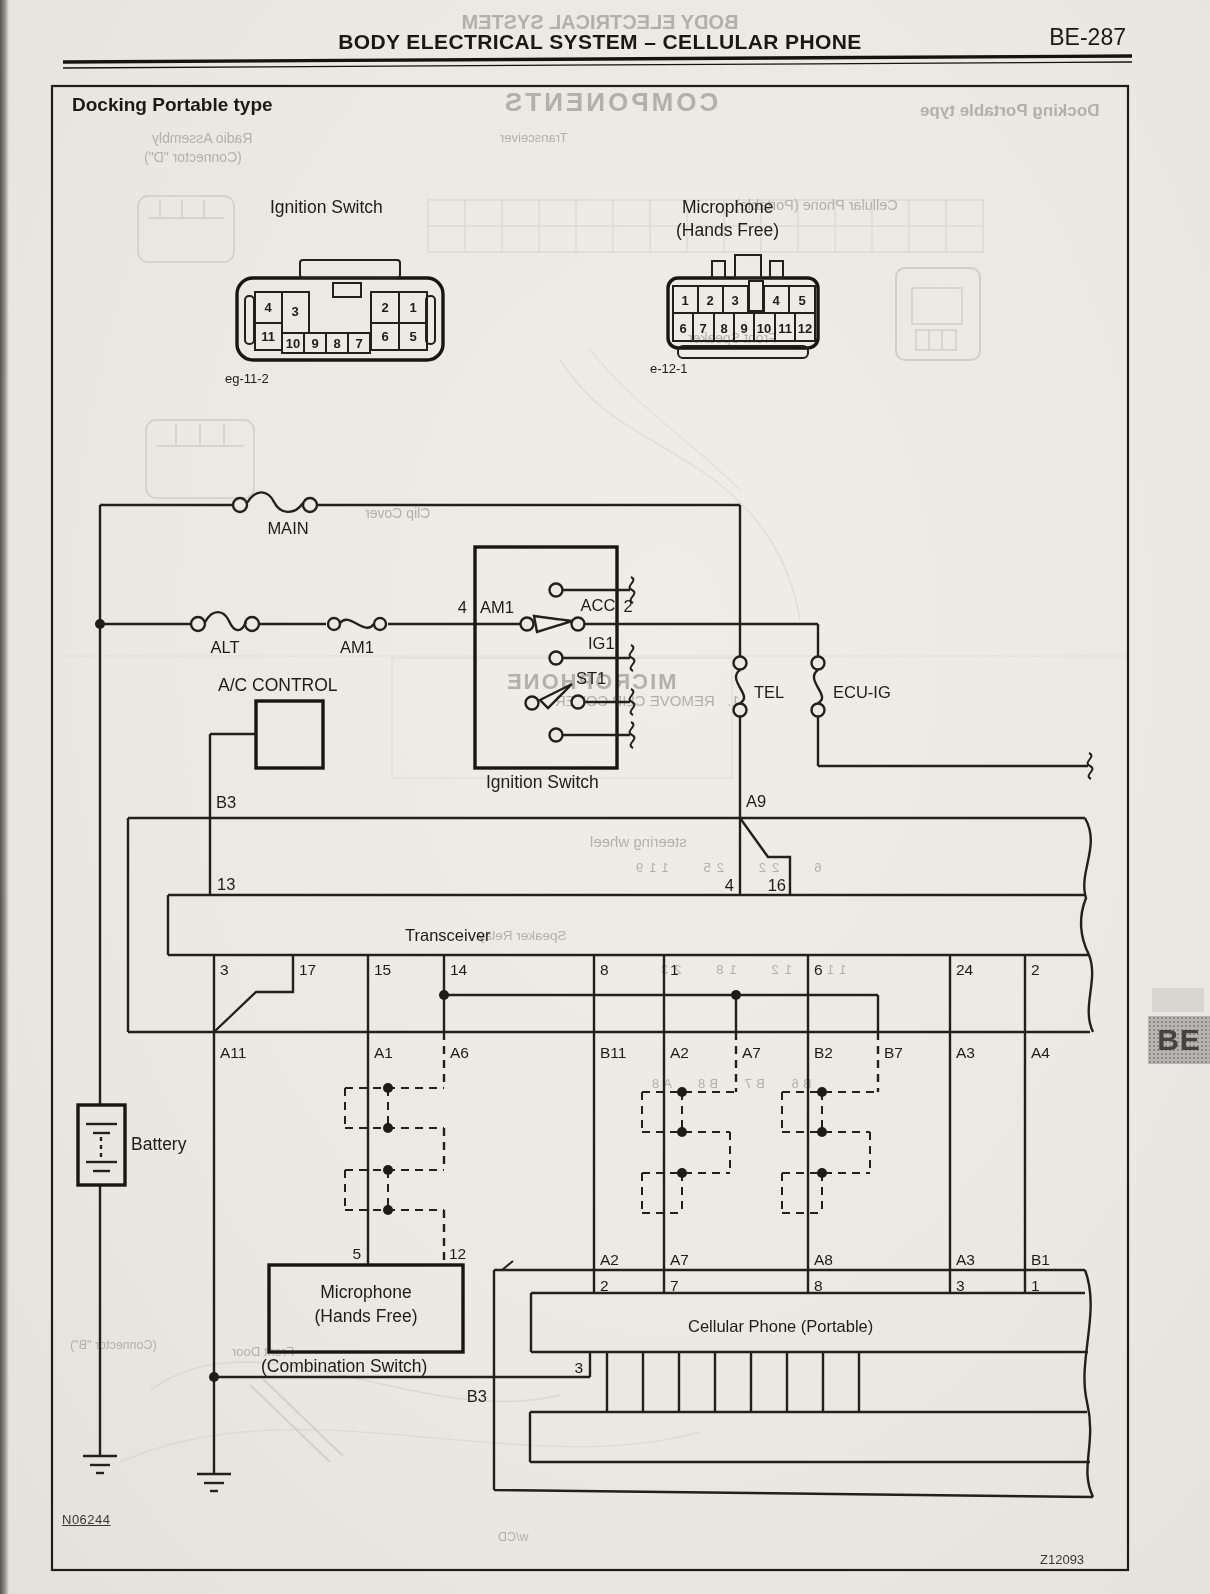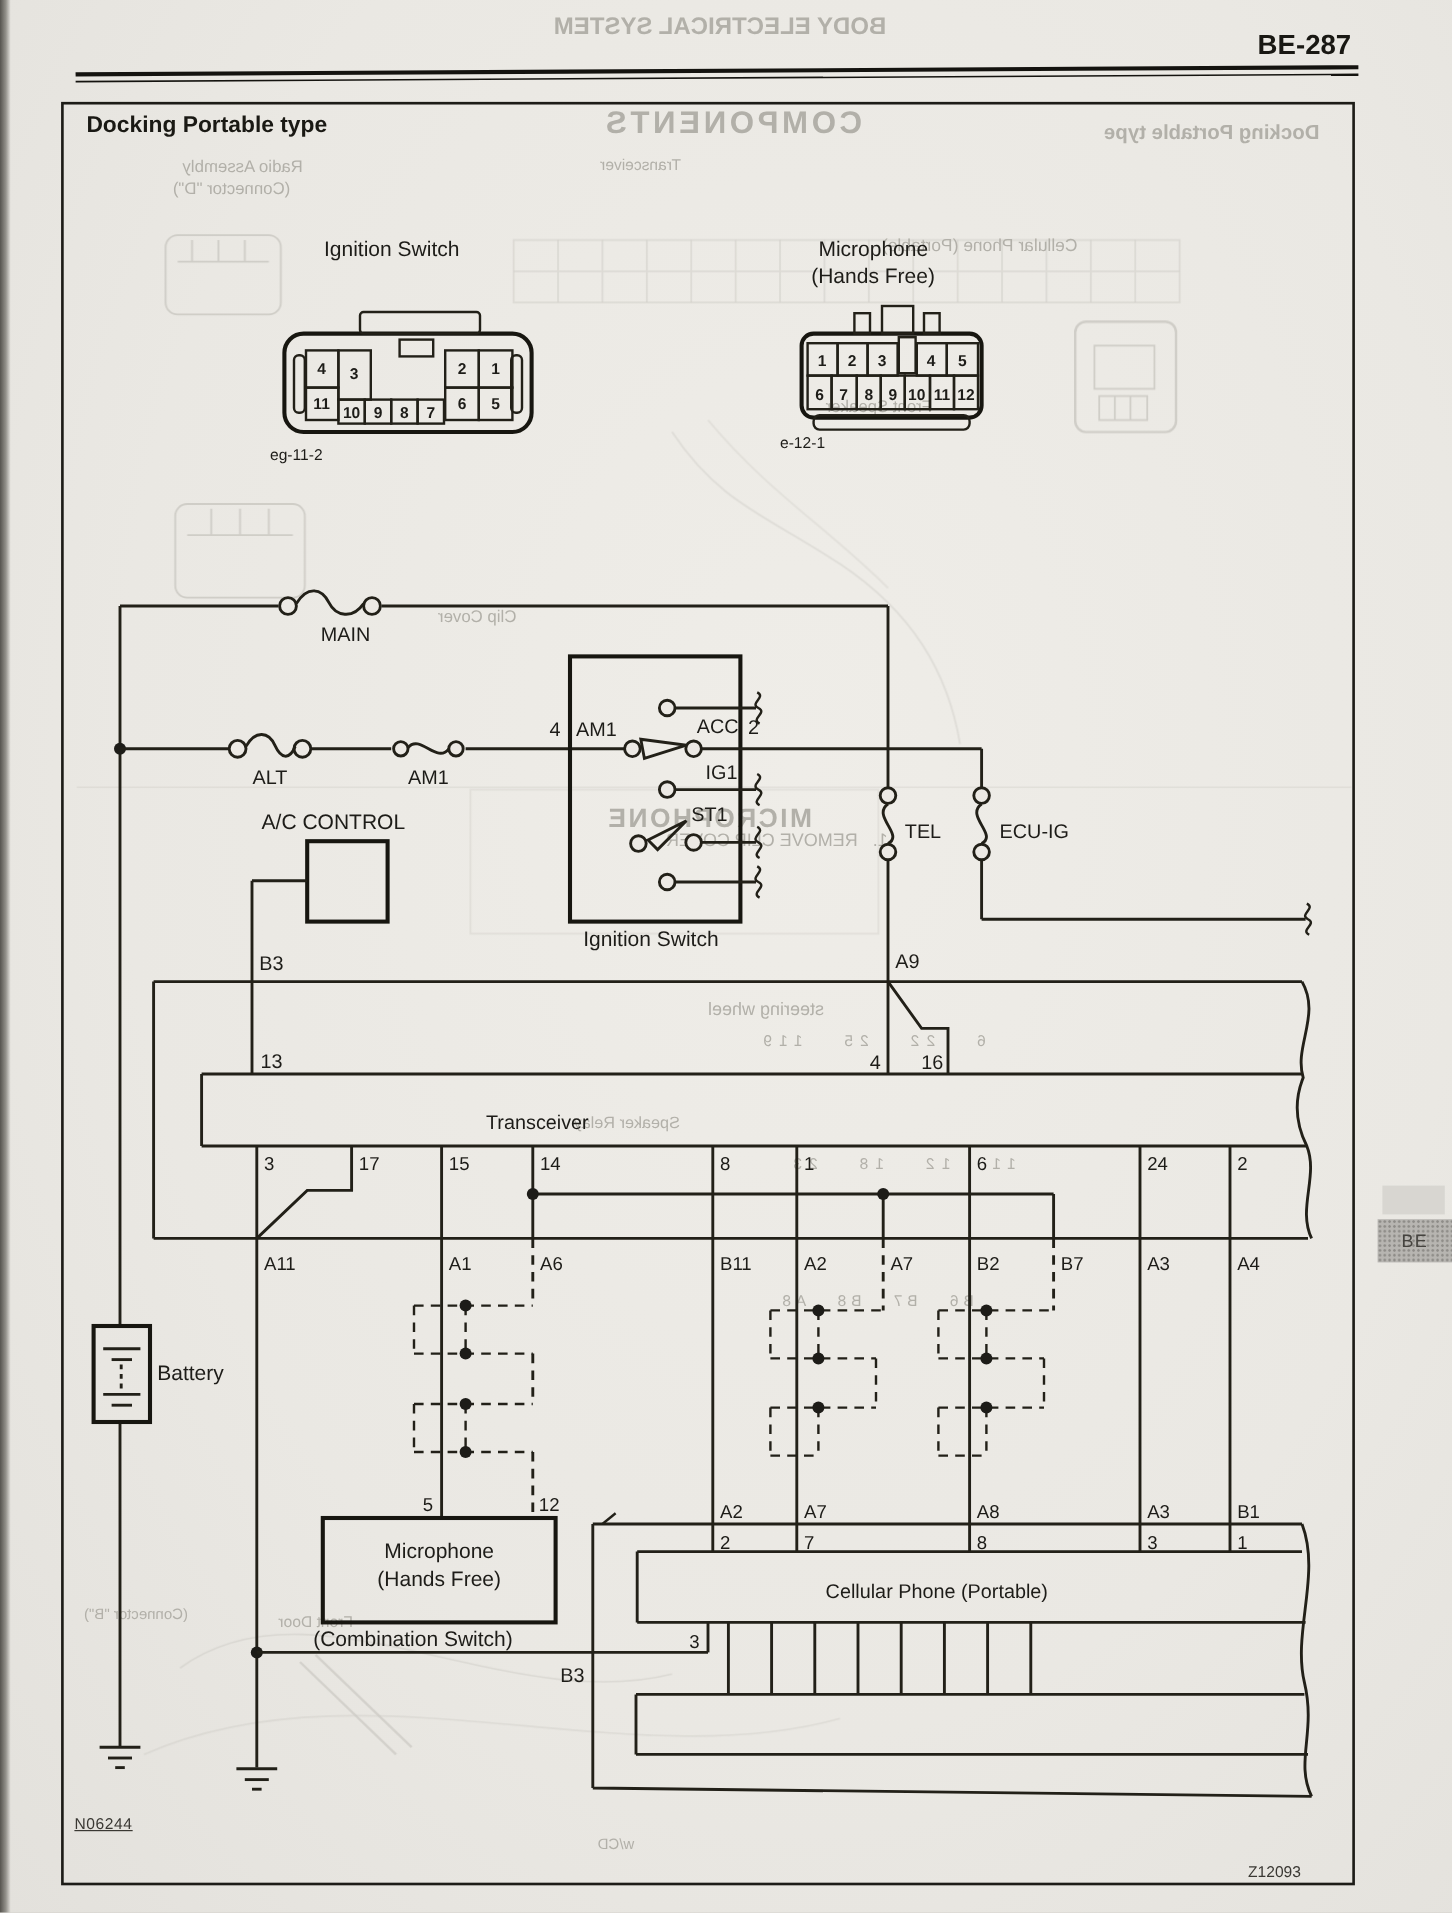--- a/index.html
+++ b/index.html
@@ -3,29 +3,29 @@
 <meta charset="utf-8">
 <style>
   html,body{margin:0;padding:0;background:#cfcdc8;}
   .page{position:relative;width:1210px;height:1594px;overflow:hidden;
         background:radial-gradient(ellipse at 55% 40%, #efede8 0%, #eae8e3 60%, #e3e1dc 100%);
         font-family:"Liberation Sans",sans-serif;color:#1c1b18;}
   .scan-edge{position:absolute;left:0;top:0;width:9px;height:100%;
         background:linear-gradient(90deg,#56544f,#94928c 55%,rgba(148,146,140,0));}
   .hdr-title{position:absolute;left:320px;top:30px;width:560px;text-align:center;
         font-size:21px;font-weight:bold;letter-spacing:.4px;color:#191813;}
-  .hdr-page{position:absolute;right:84px;top:24px;font-size:23px;font-weight:bold;color:#191813;text-align:center;}
+  .hdr-page{position:absolute;right:84px;top:24px;font-size:23px;font-weight:normal;color:#191813;text-align:center;}
   .diag-title{position:absolute;left:72px;top:94px;font-size:19px;font-weight:bold;color:#1a1914;}
   .foot-left{position:absolute;left:62px;top:1512px;font-size:13px;letter-spacing:.5px;color:#3a3833;text-decoration:underline;}
   .foot-right{position:absolute;left:1040px;top:1552px;width:86px;text-align:left;font-size:13px;color:#3a3833;}
   .be-halo{position:absolute;left:1152px;top:988px;width:52px;height:24px;background:#d8d6d1;}
-  .be-tab{position:absolute;left:1148px;top:1016px;width:62px;height:36px;
+  .be-tab{position:absolute;left:1148px;top:1016px;width:62px;height:48px;
         background-color:#b7b5b1;background-image:radial-gradient(#8e8c88 1px, transparent 1.2px);
         background-size:4px 4px;display:flex;align-items:center;justify-content:center;
-        font-size:15px;font-weight:normal;letter-spacing:1px;color:#45433f;}
+        font-size:30px;font-weight:bold;letter-spacing:1px;color:#45433f;}
   .ghost{position:absolute;transform:scaleX(-1);color:#b2b0a9;white-space:pre;pointer-events:none;line-height:1.25;}
   .gh-b{font-weight:bold;}
   svg{position:absolute;left:0;top:0;}
   svg text{font-family:"Liberation Sans",sans-serif;fill:#1d1c18;}
   .t13{font-size:13px}.t15{font-size:15.5px}.t16{font-size:16.5px}.t17{font-size:17.5px}
   .pin{font-size:13px;font-weight:bold}
   .wire{stroke:#222018;stroke-width:2.4;fill:none}
   .thin{stroke-width:2}
   .box{stroke:#171610;stroke-width:3.4;fill:none}
   .frame{stroke:#1d1c17;stroke-width:2.2;fill:none}
@@ -53,20 +53,21 @@
   <div class="ghost" style="left:555px;top:692px;font-size:15px;">1.   REMOVE CLIP COVER</div>
   <div class="ghost" style="left:590px;top:833px;font-size:15px;">steering wheel</div>
   <div class="ghost" style="left:478px;top:928px;font-size:13.5px;">Speaker Relay</div>
   <div class="ghost" style="left:630px;top:860px;font-size:13px;letter-spacing:6px;">6   22   25   119</div>
   <div class="ghost" style="left:655px;top:962px;font-size:13px;letter-spacing:6px;">11   12   18   23</div>
   <div class="ghost" style="left:648px;top:1076px;font-size:13px;letter-spacing:4px;">B6   B7   B8   A8</div>
   <div class="ghost" style="left:498px;top:1530px;font-size:12.5px;">w/CD</div>
   <div class="ghost" style="left:232px;top:1344px;font-size:13px;">Front Door</div>
   <div class="ghost" style="left:70px;top:1338px;font-size:12.5px;">(Connector "B")</div>
 
+  <div class="hdr-title">BODY ELECTRICAL SYSTEM  –  CELLULAR PHONE</div>
   <div class="hdr-page">BE-287</div>
   <div class="diag-title">Docking Portable type</div>
   <div class="foot-left">N06244</div>
   <div class="foot-right">Z12093</div>
   <div class="be-halo"></div>
   <div class="be-tab">BE</div>
 
   <svg width="1210" height="1594" viewBox="0 0 1210 1594">
 
     <g class="gl" opacity="0.5" stroke-width="1.5">

